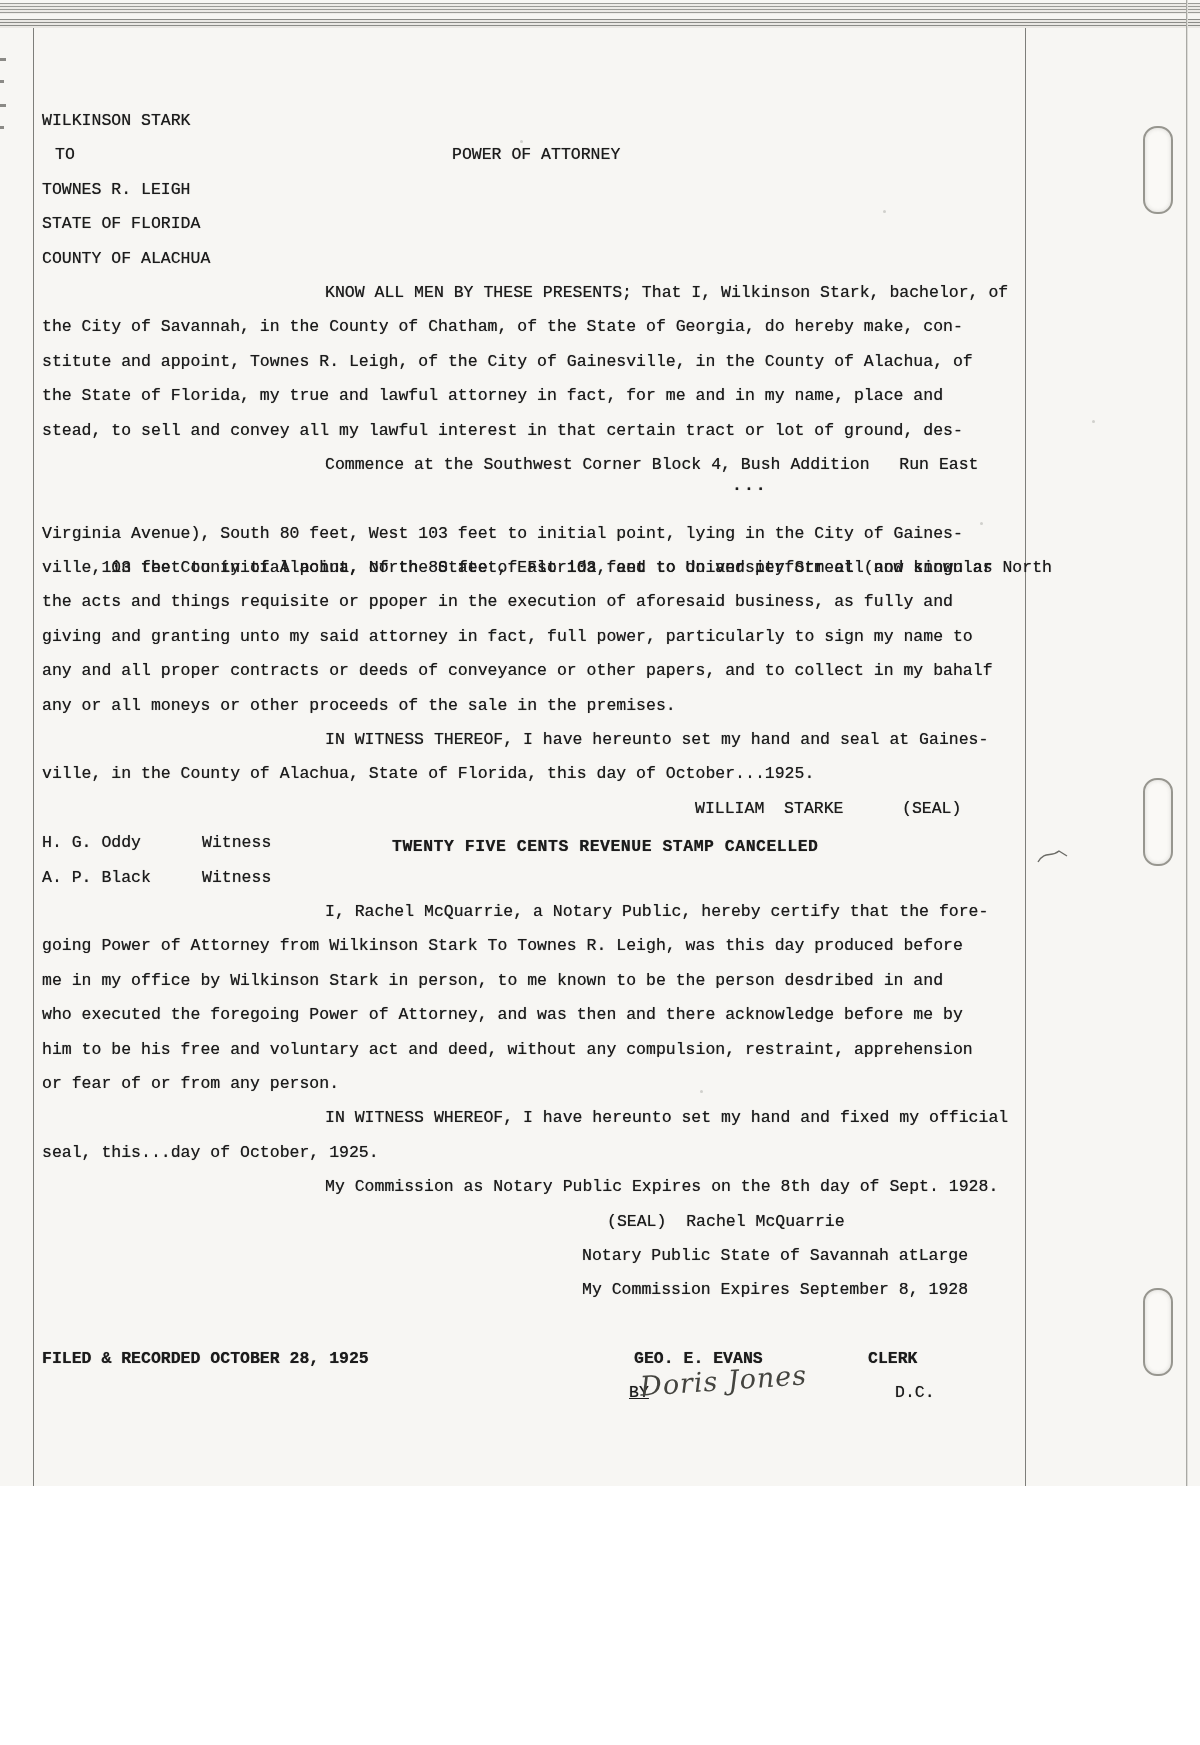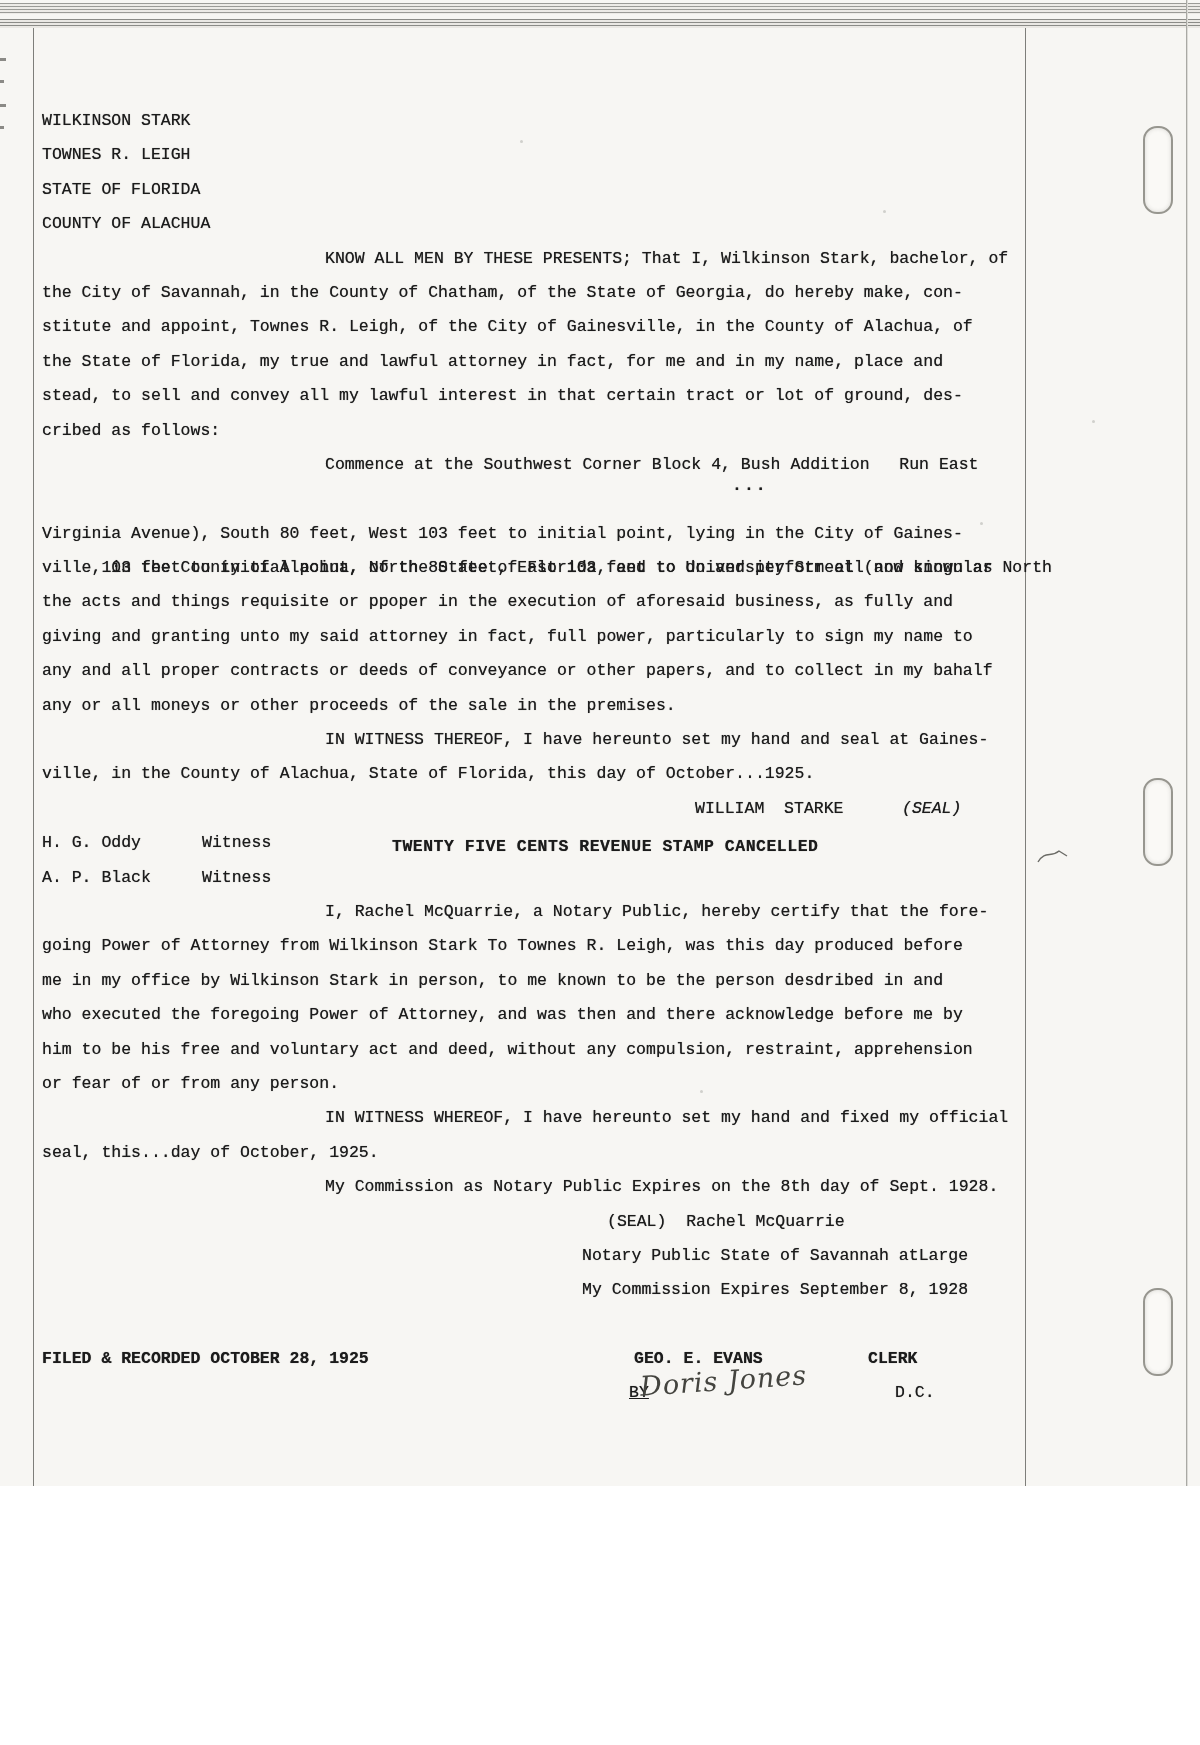--- a/index.html
+++ b/index.html
@@ -90,47 +90,50 @@
   <div class="speck" style="left:352px;top:1602px;"></div>
   <div class="speck" style="left:980px;top:522px;"></div>
 
   <svg class="pen-mark" width="34" height="24">
     <path d="M2,16 C9,4 15,12 23,5 L31,10" stroke="#6b6b66" stroke-width="1.4" fill="none"></path>
   </svg>
 
   <div class="text-layer">
 
     <div class="row"><span class="seg" style="left:0;">WILKINSON STARK</span></div>
+    <div class="row">
+      <span class="seg" style="left:13px;">TO</span>
+      <span class="seg" style="left:410px;">POWER OF ATTORNEY</span>
+    </div>
     <div class="row"><span class="seg" style="left:0;">TOWNES R. LEIGH</span></div>
     <div class="row"><span class="seg" style="left:0;">STATE OF FLORIDA</span></div>
     <div class="row"><span class="seg" style="left:0;">COUNTY OF ALACHUA</span></div>
 
     <div class="row ind"><span>KNOW ALL MEN BY THESE PRESENTS; That I, Wilkinson Stark, bachelor, of</span></div>
     <div class="row"><span>the City of Savannah, in the County of Chatham, of the State of Georgia, do hereby make, con-</span></div>
     <div class="row"><span>stitute and appoint, Townes R. Leigh, of the City of Gainesville, in the County of Alachua, of</span></div>
     <div class="row"><span>the State of Florida, my true and lawful attorney in fact, for me and in my name, place and</span></div>
     <div class="row"><span>stead, to sell and convey all my lawful interest in that certain tract or lot of ground, des-</span></div>
-    <div class="row"><span>cribed as follows:</span></div>
     <div class="row ind"><span>Commence at the Southwest Corner Block 4, Bush Addition   Run East</span></div>
     <div class="row">
       <span class="dots">...</span>
       <span>103 feet to initial point, North 80 feet, East 103 feet to University Street (now known as North</span>
     </div>
     <div class="row"><span>Virginia Avenue), South 80 feet, West 103 feet to initial point, lying in the City of Gaines-</span></div>
     <div class="row"><span>ville, in the County of Alachua, of the State of Florida, and to do and perform all and singular</span></div>
     <div class="row"><span>the acts and things requisite or ppoper in the execution of aforesaid business, as fully and</span></div>
     <div class="row"><span>giving and granting unto my said attorney in fact, full power, particularly to sign my name to</span></div>
     <div class="row"><span>any and all proper contracts or deeds of conveyance or other papers, and to collect in my bahalf</span></div>
     <div class="row"><span>any or all moneys or other proceeds of the sale in the premises.</span></div>
     <div class="row ind"><span>IN WITNESS THEREOF, I have hereunto set my hand and seal at Gaines-</span></div>
     <div class="row"><span>ville, in the County of Alachua, State of Florida, this day of October...1925.</span></div>
 
     <div class="row">
       <span class="seg" style="left:653px;">WILLIAM  STARKE</span>
-      <span class="seg" style="left:860px;font-style:italic;">(SEAL)</span>
+      <span class="seg" style="left:860px;">(SEAL)</span>
     </div>
 
     <div class="row">
       <span class="seg" style="left:0;">H. G. Oddy</span>
       <span class="seg" style="left:160px;">Witness</span>
       <span class="seg stamp bold" style="left:350px;">TWENTY FIVE CENTS REVENUE STAMP CANCELLED</span>
     </div>
     <div class="row">
       <span class="seg" style="left:0;">A. P. Black</span>
       <span class="seg" style="left:160px;">Witness</span>

